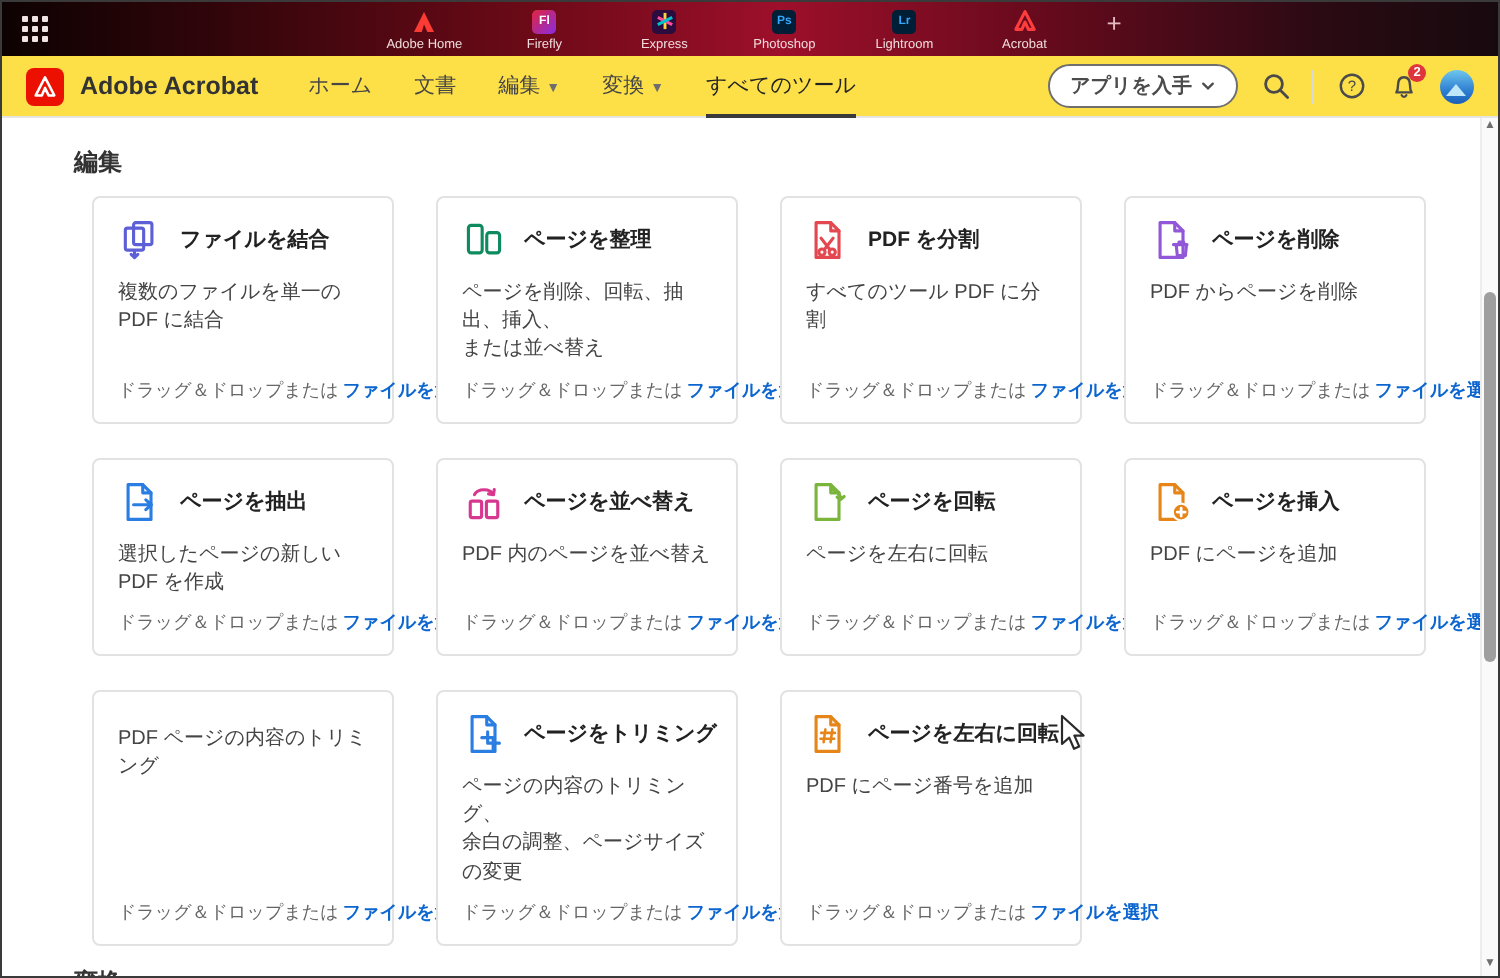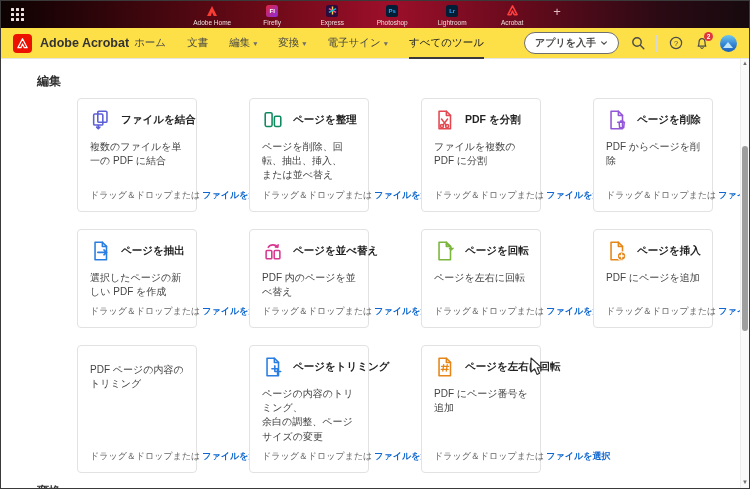--- a/index.html
+++ b/index.html
@@ -16,38 +16,38 @@
   .appbar-item .app-ic{width:13px;height:13px;display:flex;align-items:center;justify-content:center;margin-top:1px;}
   .appbar-item .app-label{font-size:6.5px;color:#f0dcdd;margin-top:2px;white-space:nowrap;}
   .appbar-item.active::after{content:"";position:absolute;bottom:-4px;width:16px;height:2px;background:#fff;border-radius:1px;}
   .appbar-plus{color:#e5b9c1;font-size:13px;line-height:13px;margin-left:4px;cursor:pointer;align-self:center;padding-bottom:6px;}
   .tile{width:12px;height:12px;border-radius:2.5px;display:flex;align-items:center;justify-content:center;font-weight:700;font-size:6px;}
 
   
   .toolbar{height:31px;display:flex;align-items:center;padding:0 12px;background:#fde047;border-bottom:1px solid #e5e5e5;position:relative;}
   .brand-logo{width:19px;height:19px;border-radius:4px;background:#eb1000;display:flex;align-items:center;justify-content:center;flex:0 0 auto;cursor:pointer;}
   .brand-name{font-size:12.5px;font-weight:700;color:#333;margin-left:8px;cursor:pointer;white-space:nowrap;}
-  .main-nav{display:flex;height:31px;margin-left:5px;gap:21px;font-family:Liberation Mono, monospace;}
+  .main-nav{display:flex;height:31px;margin-left:25px;gap:21px;}
   .nav-item{font-size:10.5px;color:#464646;height:31px;display:flex;align-items:center;cursor:pointer;white-space:nowrap;border-bottom:2px solid transparent;padding-top:2px;}
   .nav-item .caret{font-size:7px;color:#6e6e6e;margin-left:3px;transform:translateY(1px);}
   .nav-item.active{color:#222;border-bottom-color:#3a3a3a;}
   .tb-right{margin-left:auto;display:flex;align-items:center;gap:11px;}
   .get-app-btn{display:flex;align-items:center;gap:4px;border:1.6px solid #6f6f6f;border-radius:14px;padding:3px 10px;font-size:10px;font-weight:700;color:#4b4b4b;background:#fff;cursor:pointer;white-space:nowrap;}
   .tb-ic{width:15px;height:15px;display:flex;align-items:center;justify-content:center;cursor:pointer;position:relative;}
   .tb-divider{width:1px;height:17px;background:#d8d8d8;}
   .badge{position:absolute;top:-4px;right:-4px;min-width:9px;height:9px;border-radius:5px;background:#e0343c;color:#fff;font-size:6.5px;font-weight:700;display:flex;align-items:center;justify-content:center;padding:0 1px;}
   .avatar{width:17px;height:17px;border-radius:50%;background:linear-gradient(180deg,#6fc6ec 0%,#2f7fd3 60%,#1b5fb8 100%);cursor:pointer;position:relative;overflow:hidden;}
   .avatar i{position:absolute;left:3px;top:7px;width:0;height:0;border-left:5.5px solid transparent;border-right:5.5px solid transparent;border-bottom:6px solid #bfe7f7;}
 
   
   .content{position:relative;height:429px;overflow:hidden;background:#fff;padding-top:9px;}
   .section-heading{font-size:12px;font-weight:700;color:#333;margin:10px 0 8px 36px;}
   .tool-section:first-child .section-heading{margin-top:5px;}
   .card-grid{display:grid;grid-template-columns:repeat(4,151px);column-gap:21px;row-gap:17px;margin-left:45px;}
-  .card{background:#fff;border:1px solid #e2e2e2;border-radius:4px;padding:9px 12px;display:flex;flex-direction:column;cursor:pointer;margin-left:31px;}
+  .card{background:#fff;border:1px solid #e2e2e2;border-radius:4px;padding:9px 12px;display:flex;flex-direction:column;cursor:pointer;}
   .card-head{display:flex;align-items:center;gap:9px;min-height:24px;}
   .card-icon{width:22px;height:22px;flex:0 0 auto;}
   .card-icon svg{width:22px;height:22px;display:block;}
   .card-title{font-size:10.5px;font-weight:700;color:#222;white-space:nowrap;}
   .card-desc{font-size:10px;color:#444;line-height:1.42;margin-top:8px;white-space:pre-line;}
   .card-drop{font-size:9px;color:#666;margin-top:auto;padding-top:6px;white-space:nowrap;}
   .card-drop a{color:#0d66d0;font-weight:700;text-decoration:none;margin-left:2px;cursor:pointer;}
 
   
   .scrollbar{position:absolute;top:58px;right:0;bottom:0;width:9px;background:#fafafa;border-left:1px solid #ededed;}
@@ -139,24 +139,20 @@
         </span>
         <span class="nav-item">
           <span>文書</span>
         </span>
         <span class="nav-item">
           <span>編集</span>
           <span class="caret">▼</span>
         </span>
         <span class="nav-item">
           <span>変換</span>
-          <span class="caret">▼</span>
-        </span>
-        <span class="nav-item">
-          <span>電子サイン</span>
           <span class="caret">▼</span>
         </span>
         <span class="nav-item active">
           <span>すべてのツール</span>
         </span>
       </nav>
     <div class="tb-right">
       <button class="get-app-btn">
         <span>アプリを入手</span>
         <svg width="8" height="8" viewBox="0 0 10 10">
@@ -227,21 +223,21 @@
                 <svg viewBox="0 0 24 24">
                   <path d="M5.5 2.5 h8 l4.5 4.5 v14.5 h-12.5 z" fill="none" stroke="#e34850" stroke-width="1.7" stroke-linecap="round" stroke-linejoin="round"></path>
                   <path d="M13.5 2.5 v4.5 h4.5" fill="none" stroke="#e34850" stroke-width="1.7" stroke-linecap="round" stroke-linejoin="round"></path>
                   <circle cx="8.7" cy="18.6" r="1.7" fill="none" stroke="#e34850" stroke-width="1.7" stroke-linecap="round" stroke-linejoin="round"></circle>
                   <circle cx="14.3" cy="18.6" r="1.7" fill="none" stroke="#e34850" stroke-width="1.7" stroke-linecap="round" stroke-linejoin="round"></circle>
                   <path d="M9.9 17.3 L14.8 11 M13.1 17.3 L8.2 11" fill="none" stroke="#e34850" stroke-width="1.7" stroke-linecap="round" stroke-linejoin="round"></path>
                 </svg>
               </span>
               <span class="card-title">PDF を分割</span>
             </div>
-            <div class="card-desc">ファイルを複数の PDF に分割</div>
+            <div class="card-desc">すべてのツール PDF に分割</div>
             <div class="card-drop"><span>ドラッグ＆ドロップまたは</span><a>ファイルを選択</a></div>
           </div>
           <div class="card">
             <div class="card-head">
               <span class="card-icon">
                 <svg viewBox="0 0 24 24">
                   <path d="M5.5 2.5 h8 l4.5 4.5 v14.5 h-12.5 z" fill="none" stroke="#9256d9" stroke-width="1.7" stroke-linecap="round" stroke-linejoin="round"></path>
                   <path d="M13.5 2.5 v4.5 h4.5" fill="none" stroke="#9256d9" stroke-width="1.7" stroke-linecap="round" stroke-linejoin="round"></path>
                   <path d="M12.8 14.5 h7.4 M14.3 14.5 l.6 6 h4.4 l.6 -6 M15.8 14.5 v-1.4 h2.6 v1.4" fill="none" stroke="#9256d9" stroke-width="1.7" stroke-linecap="round" stroke-linejoin="round"></path>
                 </svg>

